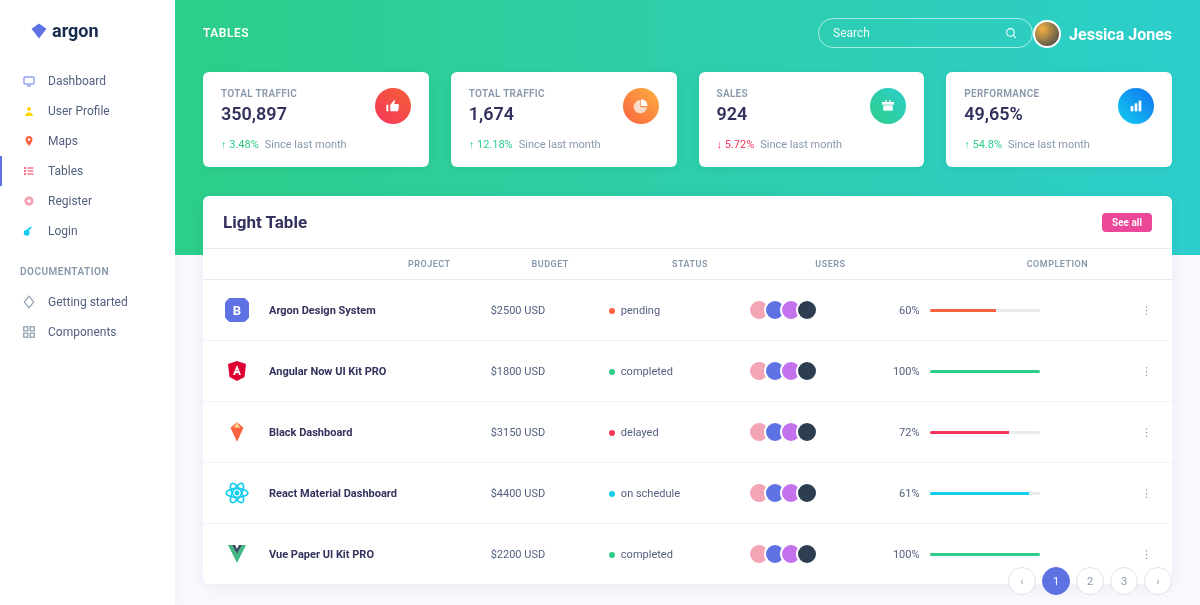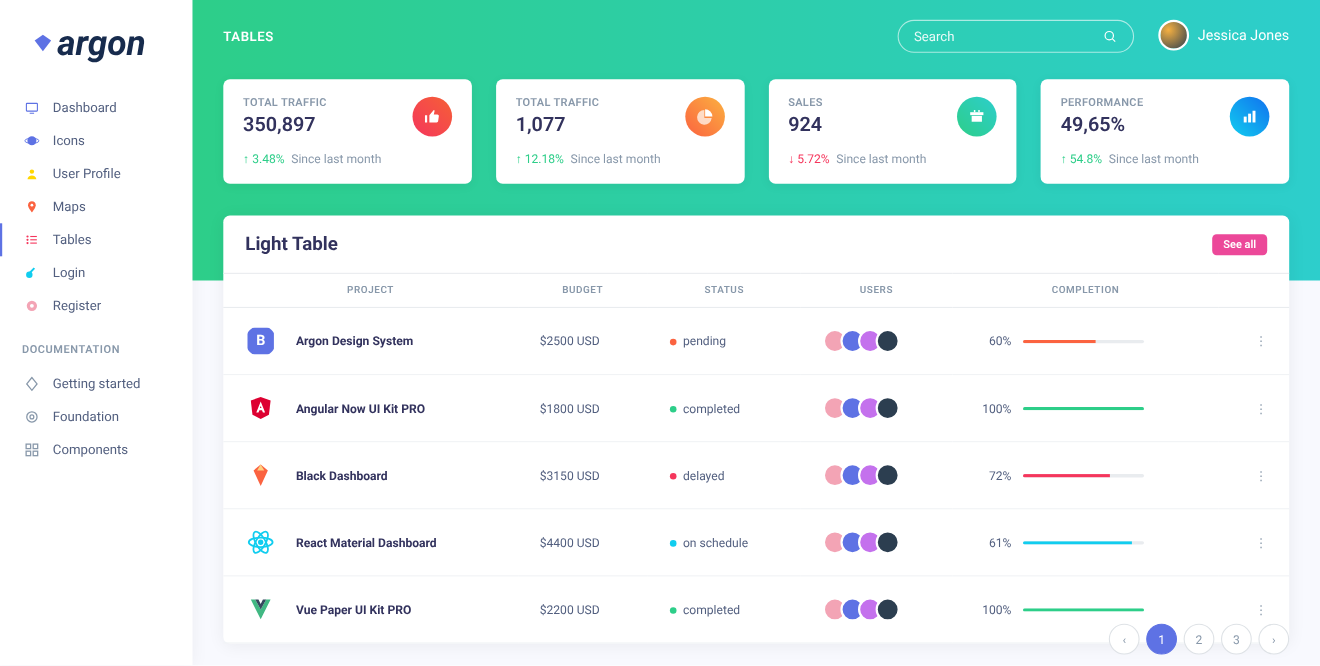--- a/index.html
+++ b/index.html
@@ -1,48 +1,48 @@
 <!DOCTYPE html>
 <html><head>
 <meta charset="utf-8">
 <style>
 * { margin:0; padding:0; box-sizing:border-box; font-family: -apple-system, BlinkMacSystemFont, "Segoe UI", Roboto, sans-serif; }
 body { background:#f8f9fe; width:1200px; height:605px; overflow:hidden; position:relative; }
 .sidebar { position:absolute; left:0; top:0; width:175px; height:605px; background:#fff; box-shadow:0 0 15px rgba(0,0,0,0.05); }
-.logo { padding:20px 0 25px 30px; font-size:32px; font-weight:700; color:#172b4d; display:flex; align-items:center; gap:4px;font-style:italic; }
+.logo { padding:20px 0 25px 30px; font-size:18px; font-weight:700; color:#172b4d; display:flex; align-items:center; gap:4px; }
 .logo svg { width:18px; height:18px; }
 .nav-item { display:flex; align-items:center; padding:8px 0 8px 20px; font-size:12px; color:#525f7f; cursor:pointer; gap:12px; border-left:2px solid transparent;}
 .nav-item.active { border-left:2px solid #5e72e4; }
 .nav-item .ic { width:14px; display:flex; justify-content:center; }
 .doc-head { font-size:10px; font-weight:600; color:#8898aa; letter-spacing:.5px; padding:20px 0 10px 20px; }
 .topbar { position:absolute; left:175px; top:0; right:0; height:255px; background:linear-gradient(90deg,#2dce89 0%, #2dcecc 100%); }
 .tb-row { display:flex; align-items:center; justify-content:space-between; padding:18px 28px 0 28px; }
 .tb-title { color:#fff; font-size:12px; font-weight:600; letter-spacing:.5px; }
-.tb-right { display:flex; align-items:flex-start; gap:22px; }
+.tb-right { display:flex; align-items:flex-end; }
 .search { border:1px solid rgba(255,255,255,.6); border-radius:20px; width:215px; height:30px; display:flex; align-items:center; padding:0 14px; }
 .search input { background:transparent; border:none; outline:none; color:#fff; font-size:12px; flex:1;}
 .search input::placeholder { color:rgba(255,255,255,.9); }
-.user { display:flex; align-items:center; gap:8px; color:#fff; font-size:13px; font-weight:400; }
+.user { display:flex; align-items:center; gap:8px; color:#fff; font-size:16px; font-weight:700; }
 .avatar { width:28px; height:28px; border-radius:50%; background:radial-gradient(circle at 30% 30%, #f5b041, #2c3e50); border:2px solid #fff; }
 .cards { position:absolute; left:203px; right:28px; top:72px; display:flex; gap:22px; }
 .card { flex:1; background:#fff; border-radius:6px; padding:16px 18px; box-shadow:0 2px 10px rgba(0,0,0,.05); }
 .card-top { display:flex; justify-content:space-between; align-items:flex-start; }
 .c-label { font-size:10px; color:#8898aa; font-weight:600; letter-spacing:.3px; }
 .c-value { font-size:18px; font-weight:600; color:#32325d; margin-top:4px; }
 .c-icon { width:36px; height:36px; border-radius:50%; display:flex; align-items:center; justify-content:center; }
 .c-foot { margin-top:14px; font-size:11px; display:flex; align-items:center; gap:6px; }
 .up { color:#2dce89; }
 .down { color:#f5365c; }
 .muted { color:#8898aa; }
 .panel { position:absolute; left:203px; right:28px; top:196px; background:#fff; border-radius:6px; box-shadow:0 2px 15px rgba(0,0,0,.06); }
 .p-head { display:flex; justify-content:space-between; align-items:center; padding:16px 20px; }
 .p-title { font-size:17px; font-weight:700; color:#32325d; }
 .see-all { background:#ec4899; color:#fff; font-size:10px; font-weight:600; padding:4px 10px; border-radius:4px; cursor:pointer; }
 table { width:100%; border-collapse:collapse; }
-thead th { text-align:center; font-size:9px; font-weight:600; color:#8898aa; letter-spacing:.5px; padding:10px 20px; border-top:1px solid #e9ecef; border-bottom:1px solid #e9ecef; }
+thead th { text-align:right; font-size:9px; font-weight:600; color:#8898aa; letter-spacing:.5px; padding:10px 20px; border-top:1px solid #e9ecef; border-bottom:1px solid #e9ecef; }
 tbody td { padding:16px 20px; font-size:11px; color:#525f7f; border-bottom:1px solid #f1f3f5; vertical-align:middle; }
 .proj { display:flex; align-items:center; gap:18px; }
 .proj-logo { width:28px; height:28px; border-radius:50%; display:flex; align-items:center; justify-content:center; overflow:hidden; }
 .proj-name { font-weight:700; color:#32325d; }
 .status-dot { width:6px; height:6px; border-radius:50%; display:inline-block; margin-right:6px; }
 .avatars { display:flex; }
 .avatars span { width:22px; height:22px; border-radius:50%; border:2px solid #fff; margin-left:-6px; }
 .avatars span:first-child { margin-left:0; }
 .comp { display:flex; align-items:center; gap:10px; }
 .comp-lbl { font-size:11px; color:#525f7f; width:34px; text-align:right; }
@@ -67,29 +67,20 @@
       <div class="nav-item">
         <span class="ic" style="color:#5e72e4">
           <svg width="14" height="12" viewBox="0 0 24 24" fill="none" stroke="currentColor" stroke-width="2">
             <rect x="2" y="4" width="20" height="14" rx="1"></rect>
             <line x1="8" y1="22" x2="16" y2="22"></line>
           </svg>
         </span>
         <span>Dashboard</span>
       </div>
       <div class="nav-item">
-        <span class="ic" style="color:#5e72e4">
-          <svg width="14" height="14" viewBox="0 0 24 24" fill="currentColor">
-            <circle cx="12" cy="12" r="7"></circle>
-            <ellipse cx="12" cy="12" rx="11" ry="4" fill="none" stroke="currentColor" stroke-width="1.5"></ellipse>
-          </svg>
-        </span>
-        <span>Icons</span>
-      </div>
-      <div class="nav-item">
         <span class="ic" style="color:#ffd600">
           <svg width="12" height="14" viewBox="0 0 24 24" fill="currentColor">
             <circle cx="12" cy="8" r="4"></circle>
             <path d="M4 22c0-4 4-7 8-7s8 3 8 7z"></path>
           </svg>
         </span>
         <span>User Profile</span>
       </div>
       <div class="nav-item">
         <span class="ic" style="color:#fb6340">
@@ -107,56 +98,47 @@
             <rect x="9" y="5" width="12" height="2"></rect>
             <circle cx="4" cy="12" r="2"></circle>
             <rect x="9" y="11" width="12" height="2"></rect>
             <circle cx="4" cy="18" r="2"></circle>
             <rect x="9" y="17" width="12" height="2"></rect>
           </svg>
         </span>
         <span>Tables</span>
       </div>
       <div class="nav-item">
+        <span class="ic" style="color:#f3a4b5">
+          <svg width="14" height="14" viewBox="0 0 24 24" fill="currentColor">
+            <circle cx="12" cy="12" r="8"></circle>
+            <circle cx="12" cy="12" r="3" fill="#fff"></circle>
+          </svg>
+        </span>
+        <span>Register</span>
+      </div>
+      <div class="nav-item">
         <span class="ic" style="color:#11cdef">
           <svg width="14" height="14" viewBox="0 0 24 24" fill="currentColor">
             <circle cx="8" cy="15" r="5"></circle>
             <rect x="11" y="3" width="3" height="10" transform="rotate(45 12 8)"></rect>
           </svg>
         </span>
         <span>Login</span>
       </div>
-      <div class="nav-item">
-        <span class="ic" style="color:#f3a4b5">
-          <svg width="14" height="14" viewBox="0 0 24 24" fill="currentColor">
-            <circle cx="12" cy="12" r="8"></circle>
-            <circle cx="12" cy="12" r="3" fill="#fff"></circle>
-          </svg>
-        </span>
-        <span>Register</span>
-      </div>
     </div>
   <div class="doc-head">DOCUMENTATION</div>
   <div id="doc-list">
       <div class="nav-item">
         <span class="ic">
           <svg width="14" height="14" viewBox="0 0 24 24" fill="none" stroke="#8898aa" stroke-width="2">
             <path d="M12 2L4 12l8 10 8-10z"></path>
           </svg>
         </span>
         <span>Getting started</span>
-      </div>
-      <div class="nav-item">
-        <span class="ic">
-          <svg width="14" height="14" viewBox="0 0 24 24" fill="none" stroke="#8898aa" stroke-width="2">
-            <circle cx="12" cy="12" r="8"></circle>
-            <circle cx="12" cy="12" r="3"></circle>
-          </svg>
-        </span>
-        <span>Foundation</span>
       </div>
       <div class="nav-item">
         <span class="ic">
           <svg width="14" height="14" viewBox="0 0 24 24" fill="none" stroke="#8898aa" stroke-width="2">
             <rect x="3" y="3" width="7" height="7"></rect>
             <rect x="14" y="3" width="7" height="7"></rect>
             <rect x="3" y="14" width="7" height="7"></rect>
             <rect x="14" y="14" width="7" height="7"></rect>
           </svg>
         </span>
@@ -199,21 +181,21 @@
       </div>
       <div class="c-foot">
         <span class="up">↑ 3.48%</span>
         <span class="muted">Since last month</span>
       </div>
     </div>
     <div class="card">
       <div class="card-top">
         <div>
           <div class="c-label">TOTAL TRAFFIC</div>
-          <div class="c-value">1,077</div>
+          <div class="c-value">1,674</div>
         </div>
         <div class="c-icon" style="background:linear-gradient(45deg,#fb6340,#fbb140)">
           <svg width="16" height="16" viewBox="0 0 24 24" fill="#fff">
             <path d="M12 2v10h10A10 10 0 0012 2z"></path>
             <path d="M11 3a10 10 0 1010 11H11V3z" opacity=".7"></path>
           </svg>
         </div>
       </div>
       <div class="c-foot">
         <span class="up">↑ 12.18%</span>

